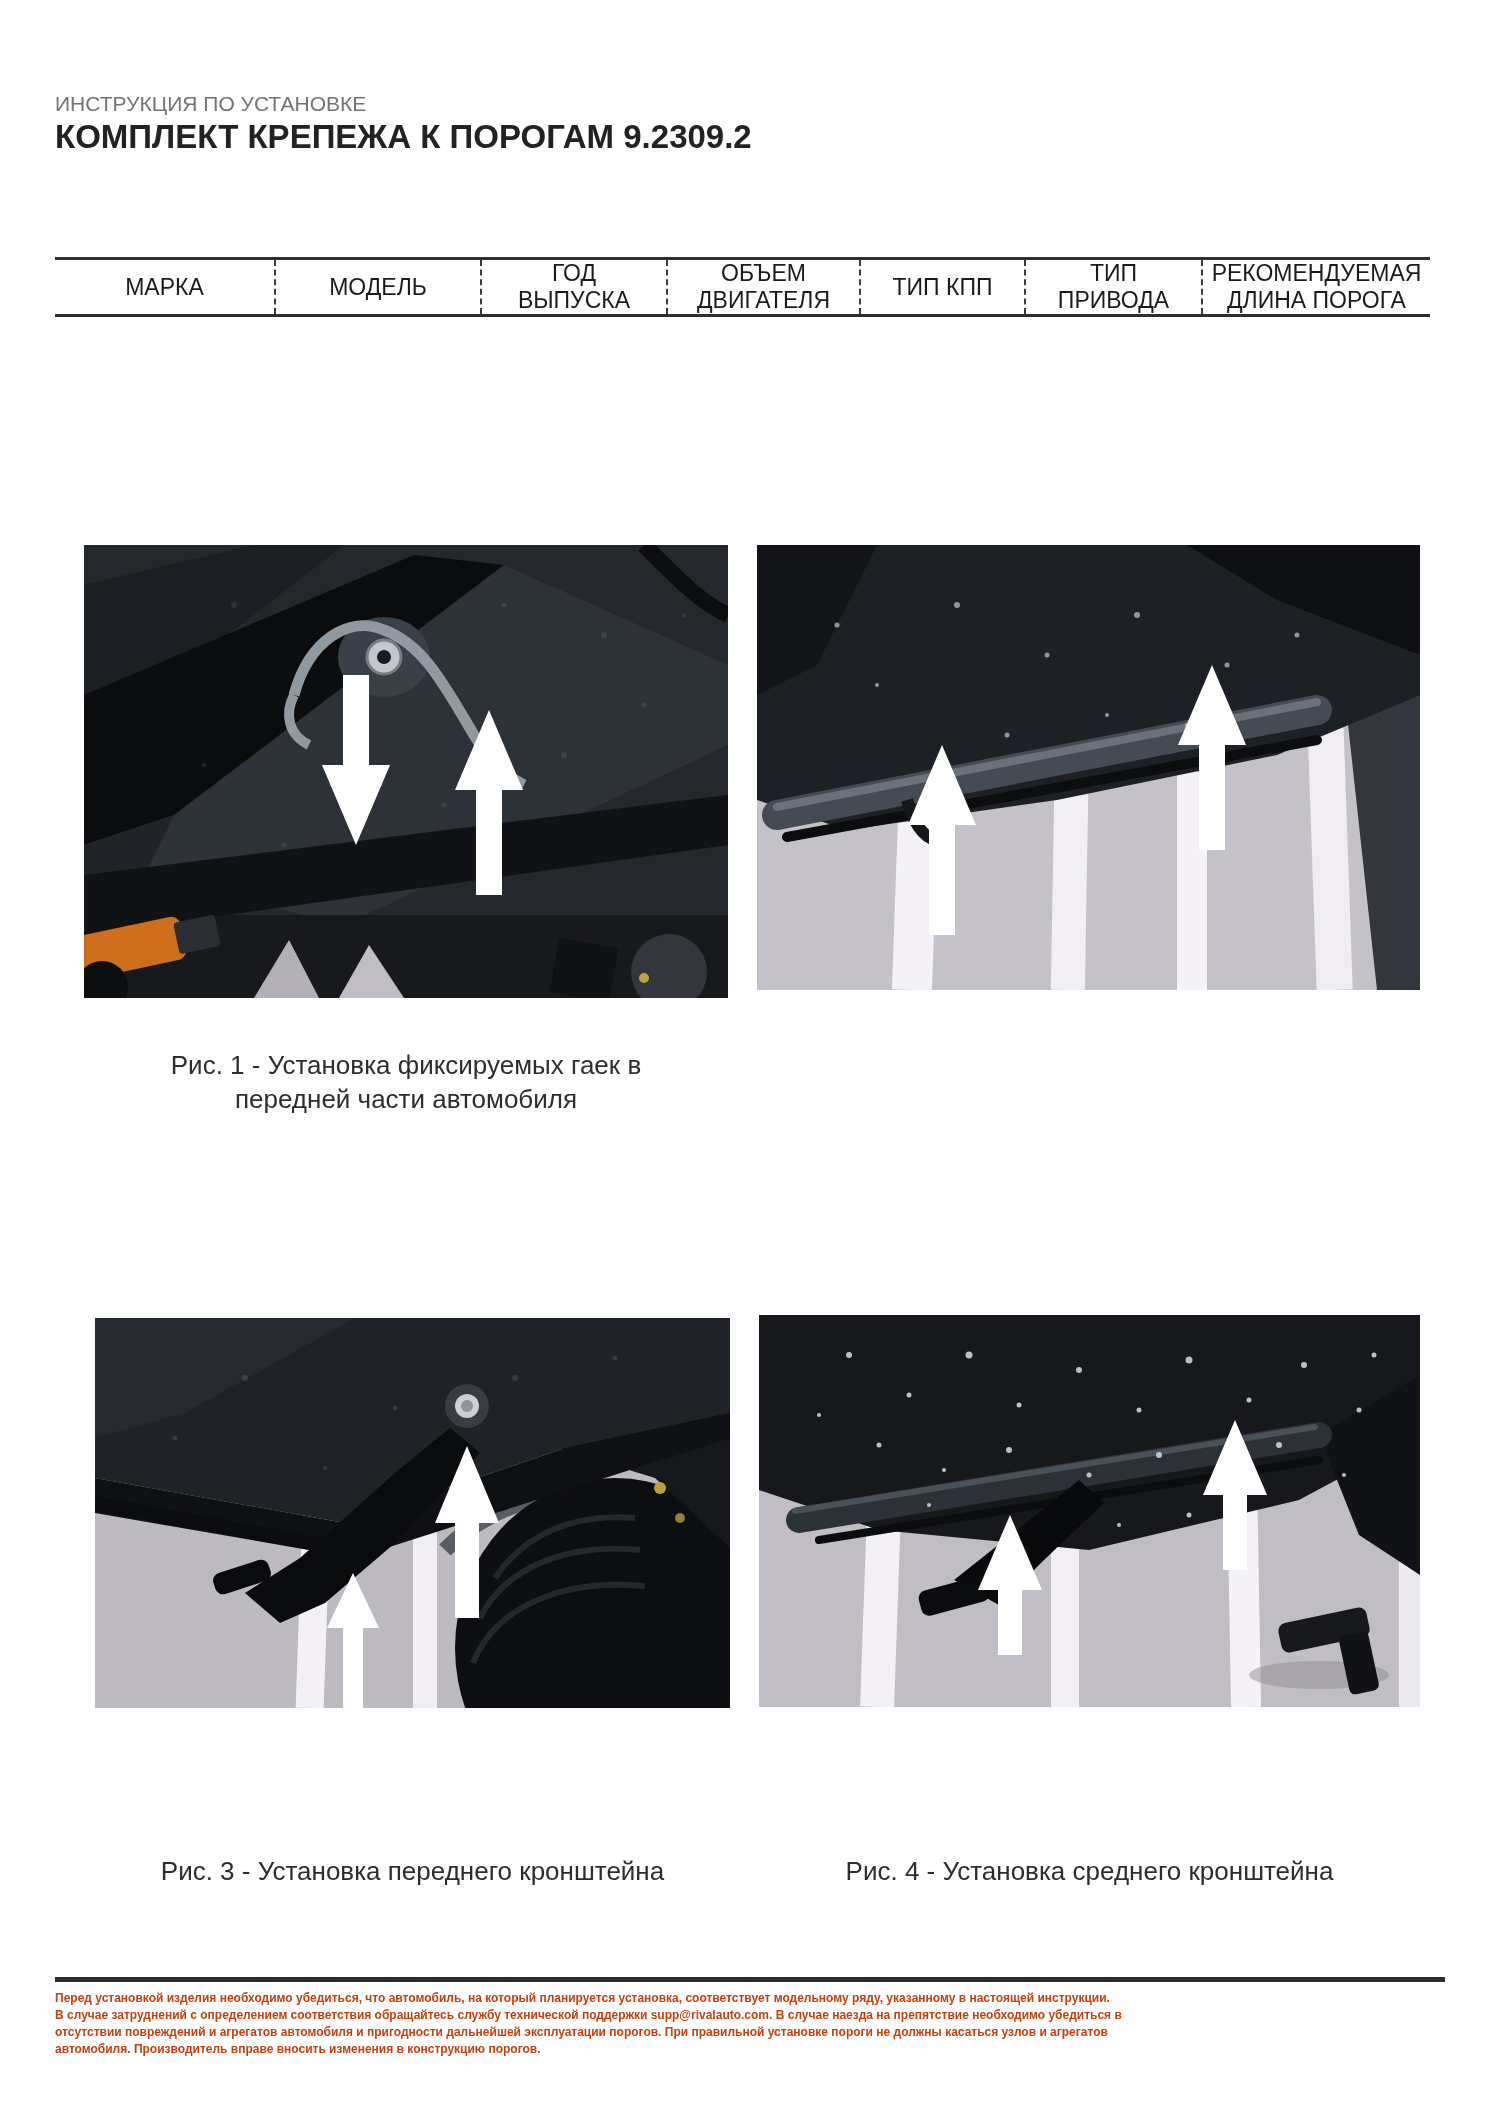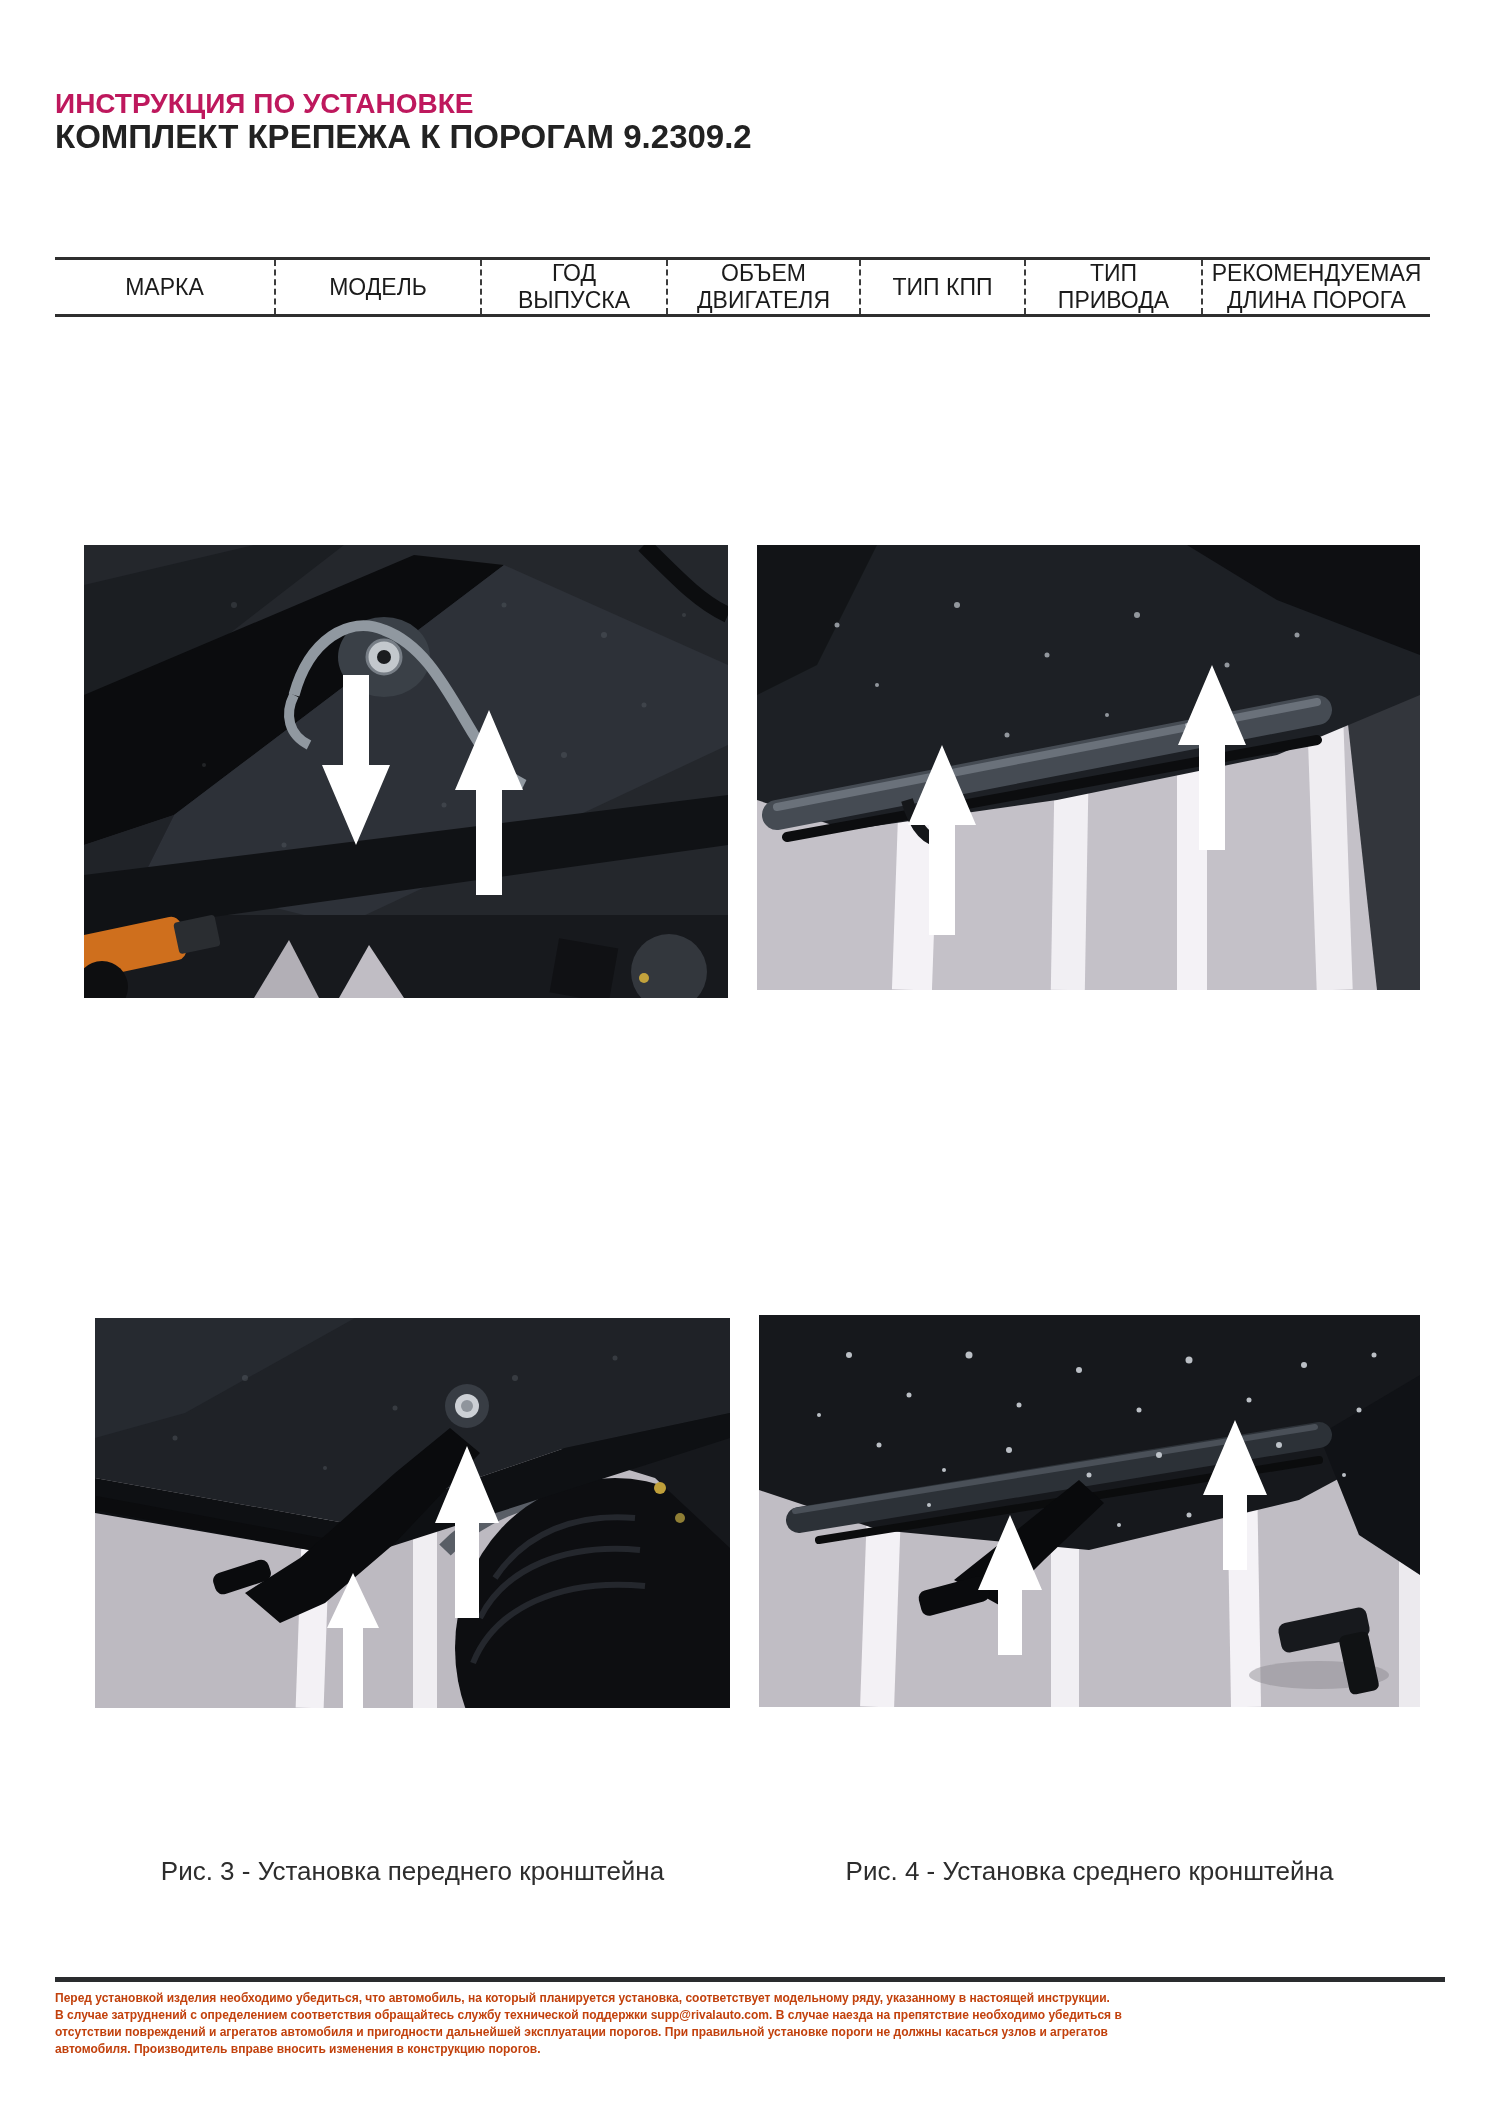--- a/index.html
+++ b/index.html
@@ -1,19 +1,19 @@
 <!DOCTYPE html>
 <html><head>
 <meta charset="utf-8">
 <style>
   html,body{margin:0;padding:0;background:#ffffff;}
   .page{position:relative;width:1500px;height:2122px;background:#ffffff;overflow:hidden;
         font-family:"Liberation Sans", sans-serif;color:#1f1f1f;}
   .title-block{position:absolute;left:55px;top:88px;}
-  .title-line1{font-size:28px;font-weight:700;color:#be185d;line-height:32px;}
+  .title-line1{font-size:21px;font-weight:400;color:#737373;line-height:32px;}
   .title-line2{font-size:33px;font-weight:700;color:#222222;line-height:33px;}
 
   table.compat{position:absolute;left:55px;top:257px;width:1375px;border-collapse:collapse;table-layout:fixed;}
   table.compat th, table.compat td{
     text-align:center;vertical-align:middle;padding:0 4px;
     border-right:2px dashed #3c3c3c;
   }
   table.compat th:last-child, table.compat td:last-child{border-right:none;}
   table.compat thead tr{height:55px;border-top:3px solid #2e2e2e;border-bottom:3px solid #2e2e2e;}
   table.compat tbody tr.r1{height:73px;border-bottom:3px solid #2e2e2e;}
@@ -138,20 +138,22 @@
         <circle cx="120" cy="140" r="2"></circle>
           <circle cx="540" cy="90" r="2.5"></circle>
           <circle cx="430" cy="180" r="2"></circle>
         <circle cx="80" cy="80" r="2.5"></circle>
       </g>
       <polygon points="185,200 151,280 172,280 172,390 198,390 198,280 219,280" fill="#ffffff"></polygon>
       <polygon points="455,120 421,200 442,200 442,305 468,305 468,200 489,200" fill="#ffffff"></polygon>
     </svg>
   </figure>
 
+  <div class="caption" style="left:146px;top:1048px;width:520px;">Рис. 1 - Установка фиксируемых гаек в
+передней части автомобиля</div>
 
   <figure style="left:95px;top:1318px;width:635px;height:390px;">
     <svg width="635" height="390" viewBox="0 0 635 390">
       <rect width="635" height="390" fill="#bdbac1"></rect>
       <g>
         <rect x="205" y="140" width="28" height="250" fill="#f3f1f5" transform="rotate(2 219 265)"></rect>
         <rect x="318" y="155" width="24" height="235" fill="#f0eef2"></rect>
       </g>
       <g>
         <path d="M350,232 C420,160 560,150 635,212" stroke="#595e66" stroke-width="16" fill="none"></path>

